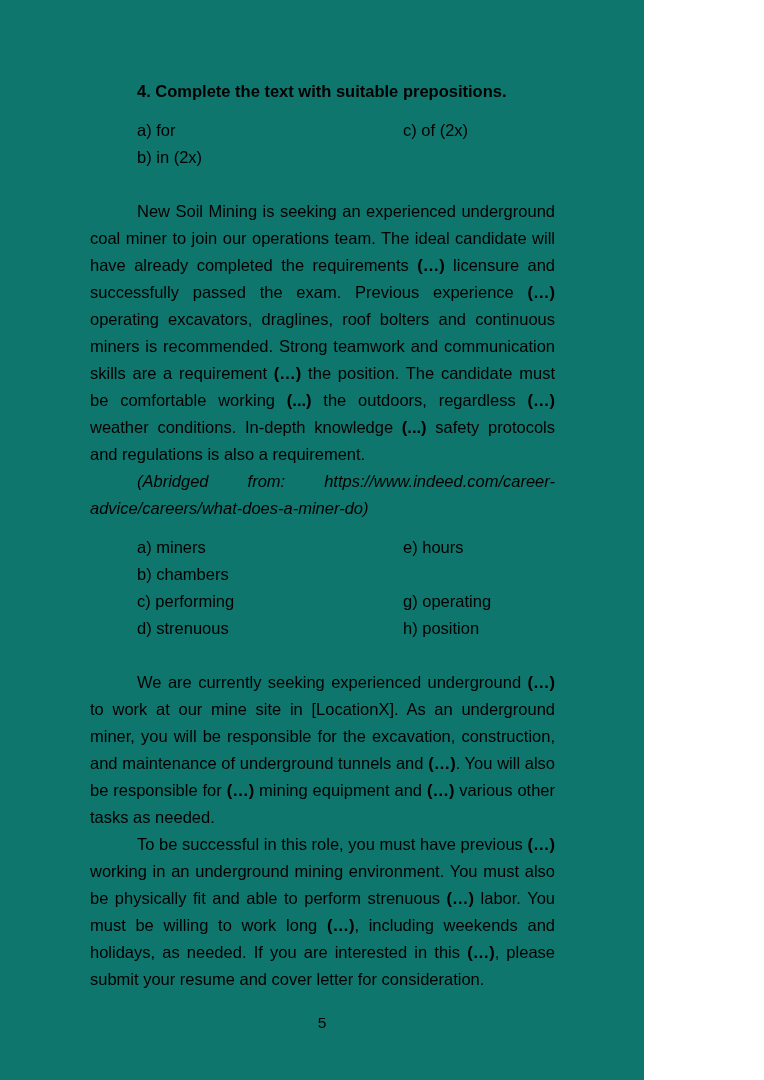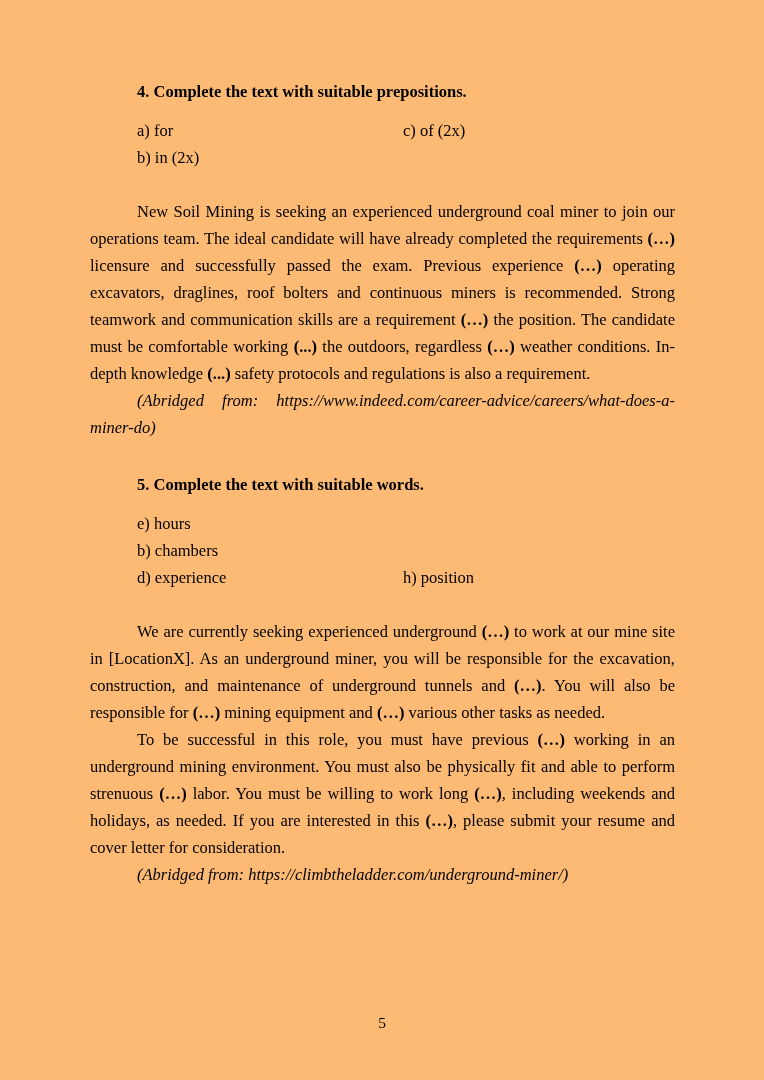--- a/index.html
+++ b/index.html
@@ -2,25 +2,25 @@
 <html><head>
 <meta charset="utf-8">
 <style>
   html, body {
     margin: 0;
     padding: 0;
     background: #ffffff;
   }
   .page {
     position: relative;
-    width: 764px;
+    width: 644px;
     height: 1080px;
-    background: #fdba74;
+    background: #0f766e;
     color: #000000;
-    font-family: Liberation Serif, serif;
+    font-family: Liberation Sans, sans-serif;
     font-size: 16.5px;
     line-height: 27px;
     overflow: hidden;
     box-sizing: border-box;
   }
   .content {
     padding: 78px 89px 0 90px;
   }
   p {
     margin: 0;
@@ -85,36 +85,39 @@
       </div>
       <div class="opt-row">
         <span class="opt-left">b) in (2x)</span>
       </div>
     </div>
 
     <p class="para"><span>New Soil Mining is seeking an experienced underground coal miner to join our operations team. The ideal candidate will have already completed the requirements </span><span style="font-weight: bold;">(…)</span><span> licensure and successfully passed the exam. Previous experience </span><span style="font-weight: bold;">(…)</span><span> operating excavators, draglines, roof bolters and continuous miners is recommended. Strong teamwork and communication skills are a requirement </span><span style="font-weight: bold;">(…)</span><span> the position. The candidate must be comfortable working </span><span style="font-weight: bold;">(...)</span><span> the outdoors, regardless </span><span style="font-weight: bold;">(…)</span><span> weather conditions. In-depth knowledge </span><span style="font-weight: bold;">(...)</span><span> safety protocols and regulations is also a requirement.</span></p>
 
     <p class="citation">(Abridged from: https://www.indeed.com/career-advice/careers/what-does-a-miner-do)</p>
 
-    <p class="heading section-gap">5. Complete the text with suitable words.</p>
 
     <div class="options">
       <div class="opt-row">
+        <span class="opt-left">a) miners</span>
         <span class="opt-right">e) hours</span>
       </div>
       <div class="opt-row">
         <span class="opt-left">b) chambers</span>
       </div>
       <div class="opt-row">
-        <span class="opt-left">d) experience</span>
+        <span class="opt-left">c) performing</span>
+        <span class="opt-right">g) operating</span>
+      </div>
+      <div class="opt-row">
+        <span class="opt-left">d) strenuous</span>
         <span class="opt-right">h) position</span>
       </div>
     </div>
 
     <p class="para"><span>We are currently seeking experienced underground </span><span style="font-weight: bold;">(…)</span><span> to work at our mine site in [LocationX]. As an underground miner, you will be responsible for the excavation, construction, and maintenance of underground tunnels and </span><span style="font-weight: bold;">(…)</span><span>. You will also be responsible for </span><span style="font-weight: bold;">(…)</span><span> mining equipment and </span><span style="font-weight: bold;">(…)</span><span> various other tasks as needed.</span></p>
     <p class="para-follow"><span>To be successful in this role, you must have previous </span><span style="font-weight: bold;">(…)</span><span> working in an underground mining environment. You must also be physically fit and able to perform strenuous </span><span style="font-weight: bold;">(…)</span><span> labor. You must be willing to work long </span><span style="font-weight: bold;">(…)</span><span>, including weekends and holidays, as needed. If you are interested in this </span><span style="font-weight: bold;">(…)</span><span>, please submit your resume and cover letter for consideration.</span></p>
 
-    <p class="citation">(Abridged from: https://climbtheladder.com/underground-miner/)</p>
 
   </div>
 
   <div class="page-number">5</div>
 </div>
 
 </body></html>

